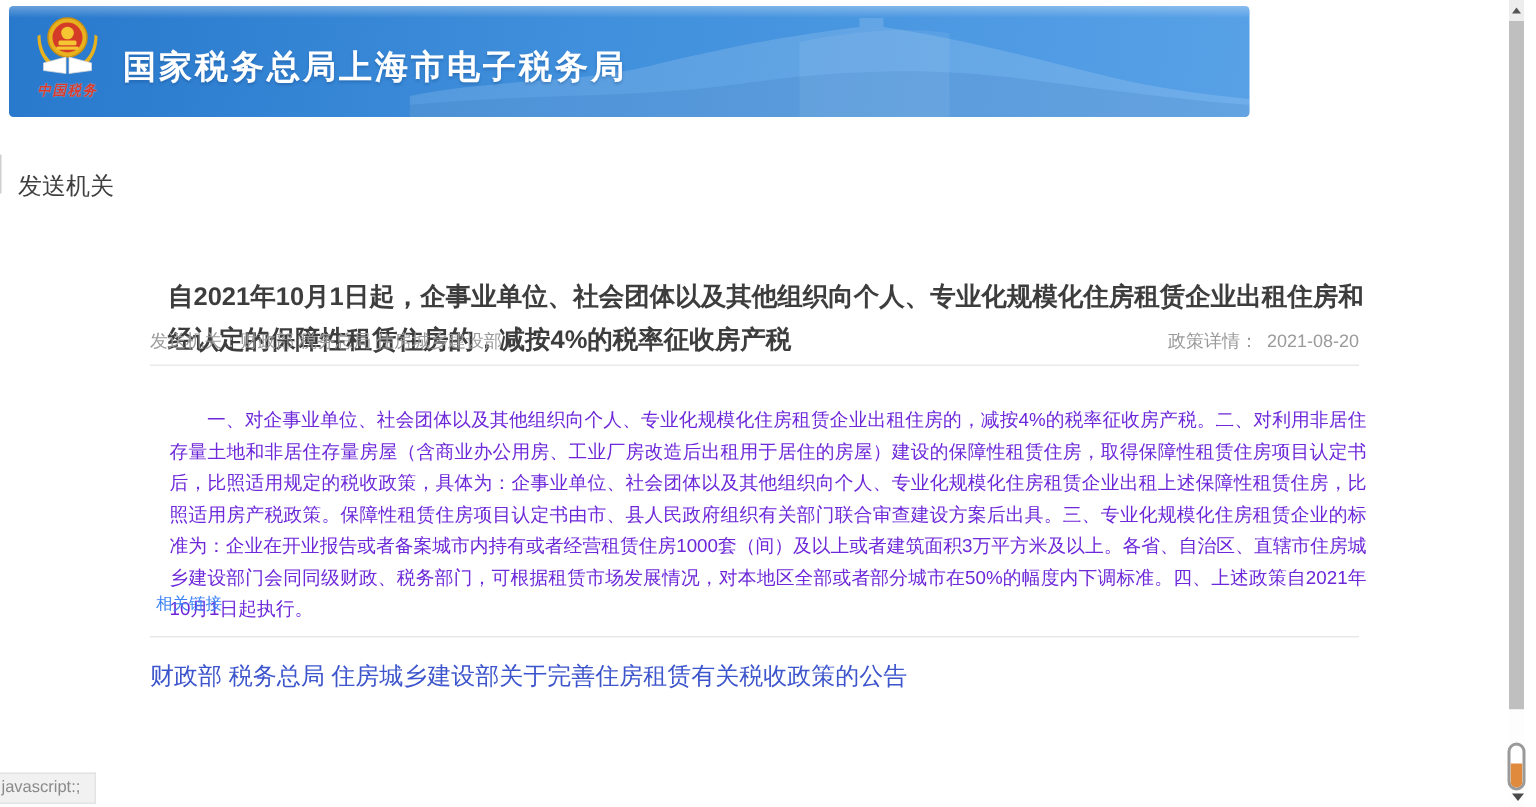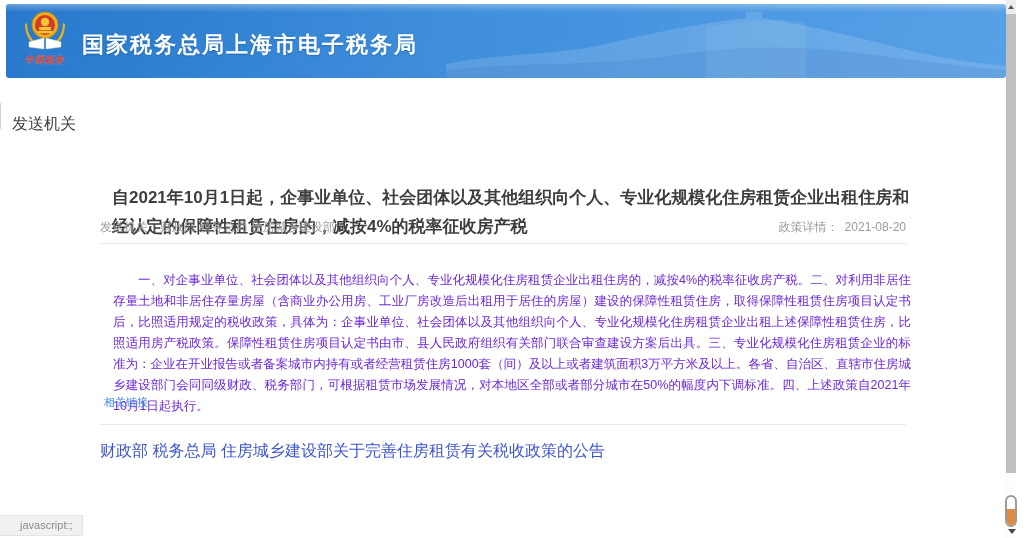--- a/index.html
+++ b/index.html
@@ -1,21 +1,21 @@
 <!DOCTYPE html>
 <html><head>
 <meta charset="utf-8">
 <style>
   * { margin:0; padding:0; box-sizing:border-box; }
   html,body { width:1024px; height:538px; overflow:hidden; }
   body { font-family:"Liberation Sans","DejaVu Sans",sans-serif; background:#ffffff; position:relative; }
 
   
   .site-header{
-    position:absolute; left:6px; top:4px; width:1000px; height:74px;
+    position:absolute; left:6px; top:4px; width:827px; height:74px;
     border-radius:3px;
     background:linear-gradient(100deg,#2878cc 0%,#3f8fdc 45%,#58a1e7 100%);
     overflow:hidden;
   }
   .site-header::before{
     content:""; position:absolute; left:0; top:0; right:0; height:8px;
     background:linear-gradient(to bottom,rgba(255,255,255,.30),rgba(255,255,255,0));
   }
   .wall-decor{ position:absolute; right:0; top:0; height:74px; width:560px; pointer-events:none; }
   .logo{ position:absolute; left:10px; top:5px; width:58px; height:64px; text-align:center; }
@@ -59,21 +59,21 @@
   .related-heading{ position:absolute; left:104px; top:395px; font-size:11px; color:#3b82f6; }
   .divider-2{ position:absolute; left:100px; top:424px; width:806px; height:1px; background:#e9e9e9; }
   .related-link{
     position:absolute; left:100px; top:441px; font-size:16px; color:#3d55cc;
     text-decoration:none; cursor:pointer;
   }
 
   
   .status-bubble{
     position:absolute; left:0; bottom:2px; background:#f1f1f1; color:#8a8a8a;
-    font-size:11px; padding:3px 9px 4px 20px; border:1px solid #e3e3e3; border-left:none;
+    font-size:11px; padding:3px 9px 4px 1px; border:1px solid #e3e3e3; border-left:none;
   }
 
   
   .scrollbar{ position:absolute; right:8px; top:0; width:10px; height:538px; }
   .scroll-up-btn{
     position:absolute; top:0; left:0; width:10px; height:14px; background:#ededed;
     cursor:pointer;
   }
   .scroll-up-btn .tri{
     position:absolute; left:2px; top:5px; width:0; height:0;

